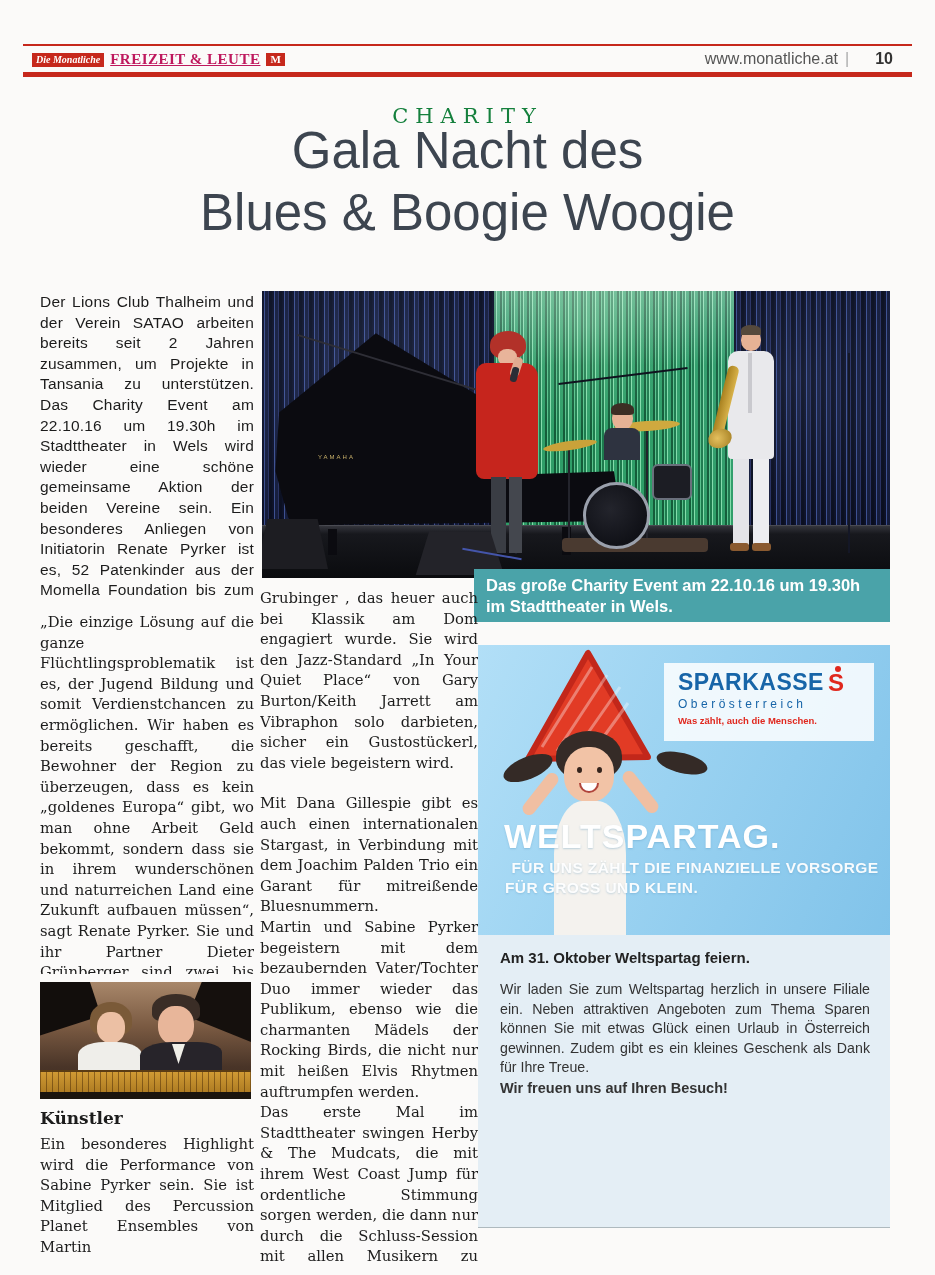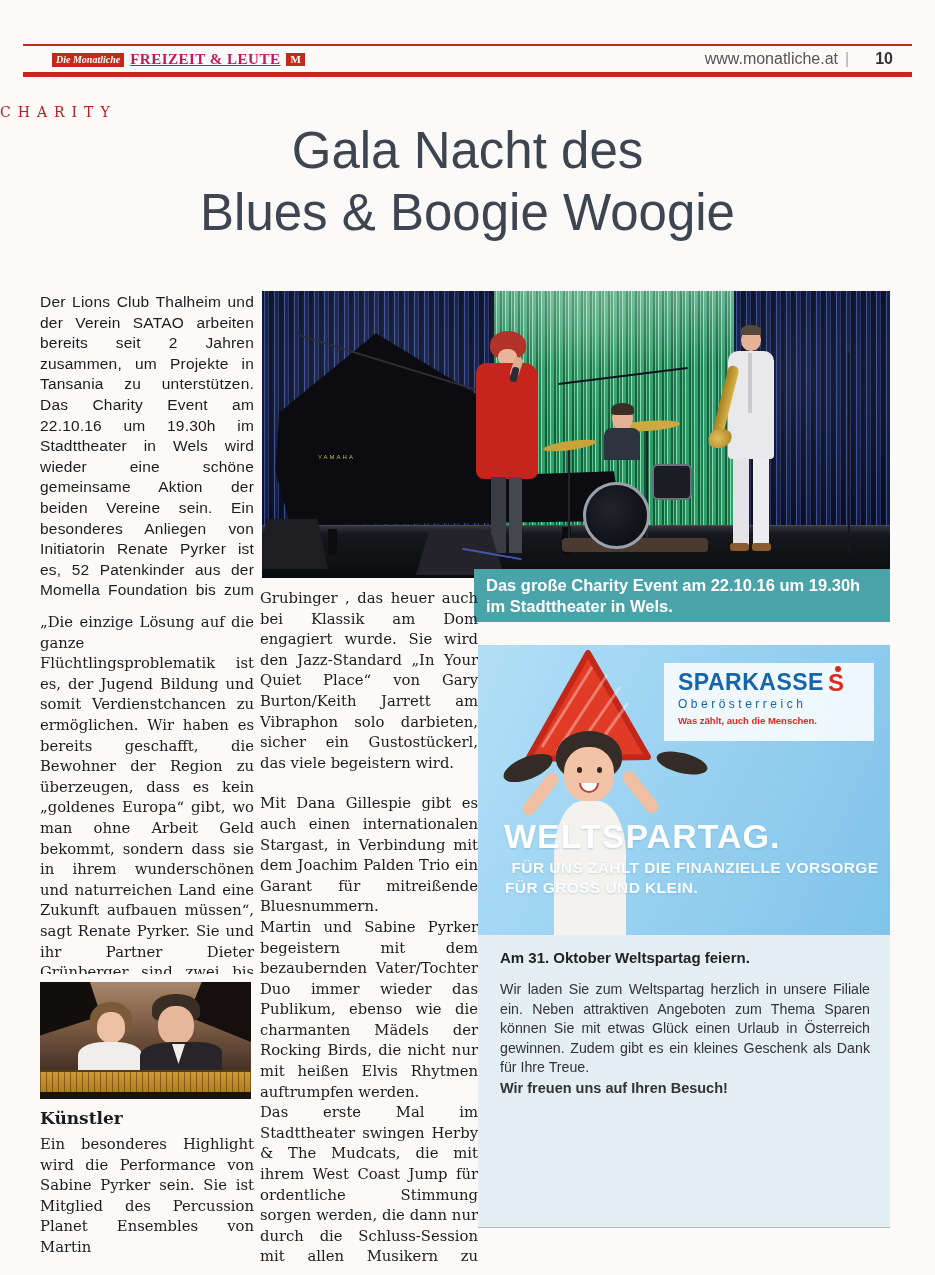--- a/index.html
+++ b/index.html
@@ -3,30 +3,30 @@
 <meta charset="utf-8">
 <style>
   html,body{margin:0;padding:0;}
   body{width:935px;height:1275px;background:#fbfaf9;font-family:"Liberation Sans",sans-serif;}
   .page{position:relative;width:935px;height:1275px;overflow:hidden;background:#fbfaf9;color:#1c1c1c;}
   .abs{position:absolute;}
 
   
   .rule-thin{left:23px;top:44px;width:889px;height:2px;background:#c6281c;}
   .rule-thick{left:23px;top:72px;width:889px;height:5px;background:#c6281c;}
-  .brand{left:52px;top:51px;display:flex;align-items:center;gap:6px;height:17px;text-align:center;}
+  .brand{left:32px;top:51px;display:flex;align-items:center;gap:6px;height:17px;text-align:center;}
   .badge{background:#c6281c;color:#fff;font-family:"Liberation Serif",serif;font-style:italic;font-weight:700;font-size:10px;padding:2px 4px;line-height:1;}
   .section-name{color:#be185d;font-family:"Liberation Serif",serif;font-weight:700;font-size:15px;letter-spacing:.5px;text-decoration:underline;}
   .badge-m{background:#c6281c;color:#fff;font-family:"Liberation Serif",serif;font-weight:700;font-size:11px;padding:1px 4px;line-height:1;}
   .site{right:42px;top:50px;font-size:16px;color:#555;display:flex;align-items:center;gap:7px;}
   .site .sep{color:#aaa;font-weight:300;}
   .site .num{color:#333;font-weight:700;margin-left:19px;}
 
   
-  .kicker{left:0;top:104px;width:935px;color:#b91c1c;font-size:14px;letter-spacing:7px;font-family:"DejaVu Serif",serif;}
+  .kicker{left:0;top:104px;width:935px;text-align:center;color:#15803d;font-size:21px;letter-spacing:7px;font-family:"DejaVu Serif",serif;}
   .title{left:0;top:120px;width:935px;text-align:center;color:#3d4550;font-family:Liberation Sans, sans-serif;font-size:51px;line-height:1.22;font-weight:400;}
 
   
   .col{ text-align:justify; }
   .col1a{left:40px;top:292px;width:214px;height:312px;font-size:15.5px;line-height:20.6px;letter-spacing:.2px;overflow:hidden;}
   .col1b{left:40px;top:612px;width:214px;height:362px;font-family:"DejaVu Serif",serif;font-size:14.8px;line-height:20.6px;overflow:hidden;}
   .col2{left:260px;top:588px;width:218px;height:676px;font-family:"DejaVu Serif",serif;font-size:14.8px;line-height:20.6px;overflow:hidden;}
   .col2 p{margin:0 0 0 0;}
   .col2 p.gap{margin-top:20px;}
 

